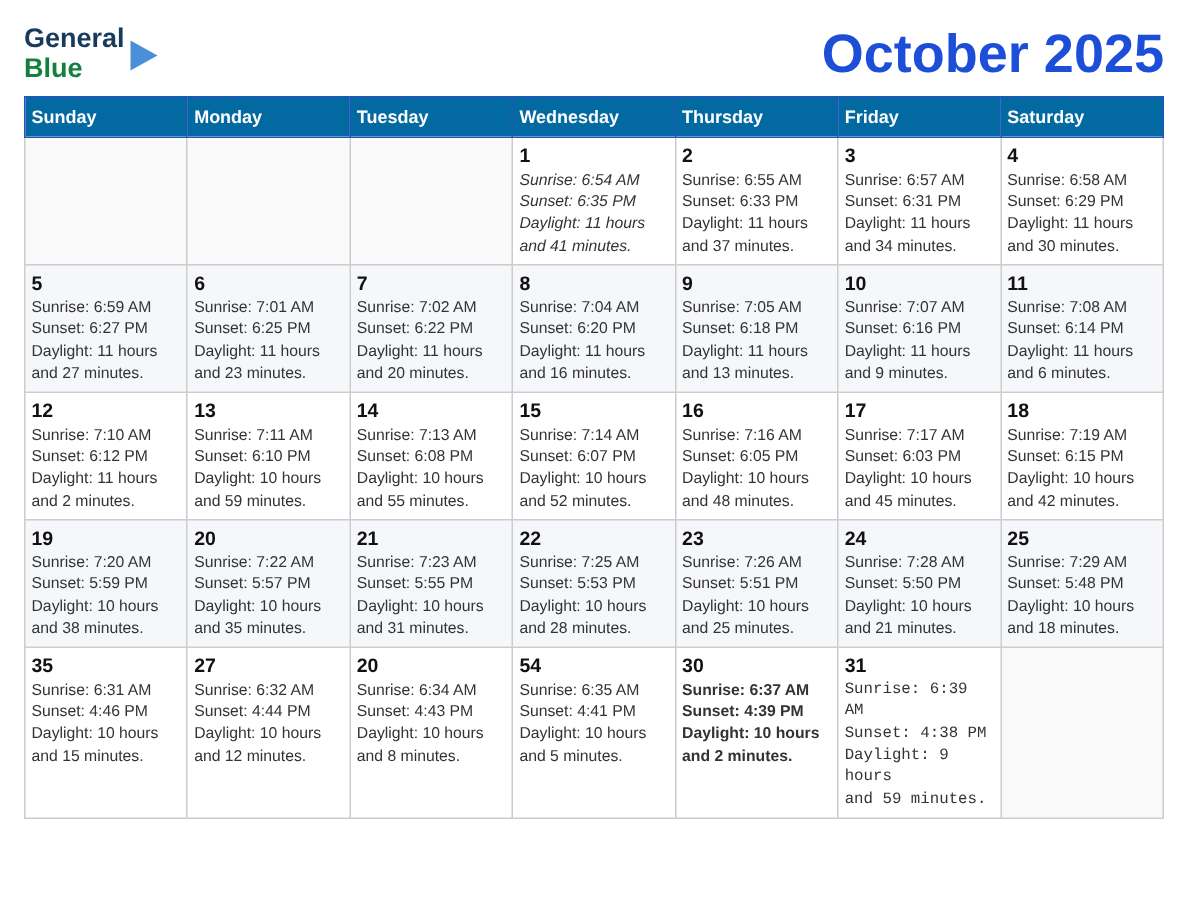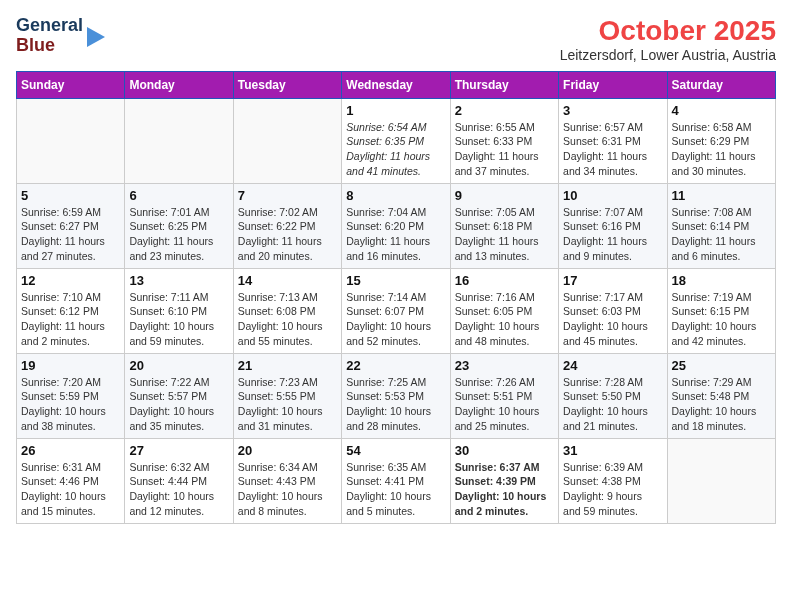--- a/index.html
+++ b/index.html
@@ -20,51 +20,51 @@
       display: flex;
       align-items: center;
     }
     .logo-text {
       font-size: 18px;
       font-weight: bold;
       color: #1a3a5c;
       line-height: 1.1;
     }
     .logo-text span {
-      color: #7f1d1d;
+      color: #15803d;
     }
     .logo-arrow {
       width: 0;
       height: 0;
       border-top: 10px solid transparent;
       border-bottom: 10px solid transparent;
       border-left: 18px solid #4a90d9;
       margin-left: 4px;
       margin-top: 2px;
     }
     .title-block {
       text-align: right;
     }
     .month-title {
-      font-size: 28px;
+      font-size: 36px;
       font-weight: bold;
-      color: #ef4444;
+      color: #1d4ed8;
       line-height: 1.1;
     }
     .subtitle {
       font-size: 14px;
       color: #333;
     }
     table {
       width: 100%;
       border-collapse: collapse;
       font-size: 11px;
     }
     thead tr th {
-      background-color: #a21caf;
+      background-color: #0369a1;
       color: #fff;
       padding: 6px 4px;
       text-align: left;
       font-size: 12px;
       font-weight: bold;
       border: 1px solid #2255bb;
     }
     tbody tr td {
       border: 1px solid #ccc;
       vertical-align: top;
@@ -99,21 +99,20 @@
   <div class="logo">
     <div style="display:flex;flex-direction:column;align-items:center;">
       <div style="display:flex;align-items:center;">
         <span class="logo-text">General<br><span>Blue</span></span>
         <div class="logo-arrow"></div>
       </div>
     </div>
   </div>
   <div class="title-block">
     <div class="month-title">October 2025</div>
-    <div class="subtitle">Leitzersdorf, Lower Austria, Austria</div>
   </div>
 </div>
 
 <table>
   <thead>
     <tr>
     <th>Sunday</th>
         <th>Monday</th>
         <th>Tuesday</th>
         <th>Wednesday</th>
@@ -304,21 +303,21 @@
         <td>
           <div class="day-number">25</div>
           <div class="day-info" style="white-space: pre-line;">Sunrise: 7:29 AM
 Sunset: 5:48 PM
 Daylight: 10 hours
 and 18 minutes.</div>
         </td>
       </tr>
       <tr>
         <td>
-          <div class="day-number">26</div>
+          <div class="day-number">35</div>
           <div class="day-info" style="white-space: pre-line;">Sunrise: 6:31 AM
 Sunset: 4:46 PM
 Daylight: 10 hours
 and 15 minutes.</div>
         </td>
         <td>
           <div class="day-number">27</div>
           <div class="day-info" style="white-space: pre-line;">Sunrise: 6:32 AM
 Sunset: 4:44 PM
 Daylight: 10 hours
@@ -340,21 +339,21 @@
         </td>
         <td>
           <div class="day-number">30</div>
           <div class="day-info" style="white-space: pre-line; font-weight: bold;">Sunrise: 6:37 AM
 Sunset: 4:39 PM
 Daylight: 10 hours
 and 2 minutes.</div>
         </td>
         <td>
           <div class="day-number">31</div>
-          <div class="day-info" style="white-space: pre-line;">Sunrise: 6:39 AM
+          <div class="day-info" style="white-space: pre-line; font-family: Liberation Mono, monospace;">Sunrise: 6:39 AM
 Sunset: 4:38 PM
 Daylight: 9 hours
 and 59 minutes.</div>
         </td>
         <td class="empty-cell"></td>
       </tr>
     </tbody>
 </table>
 
 </body></html>

